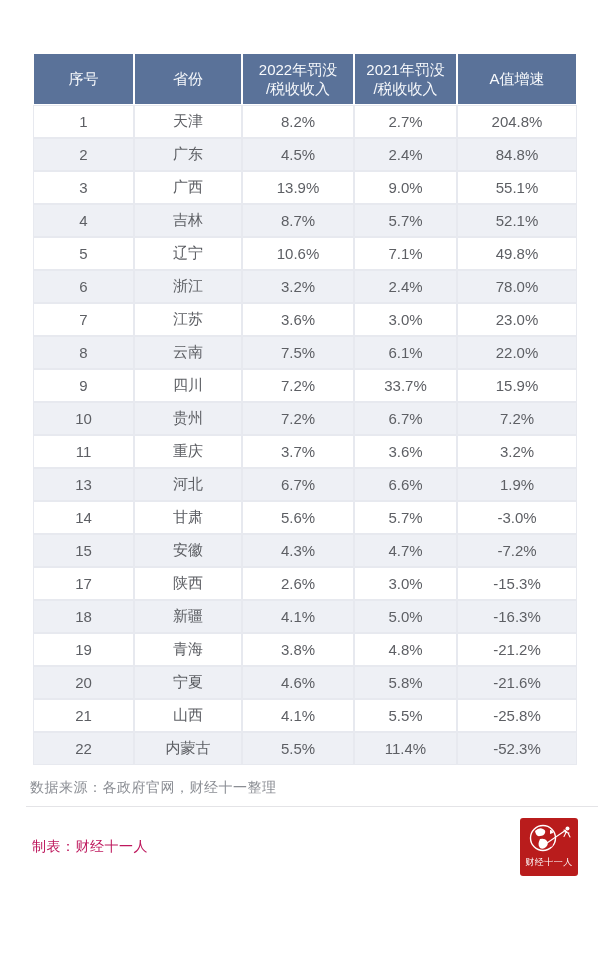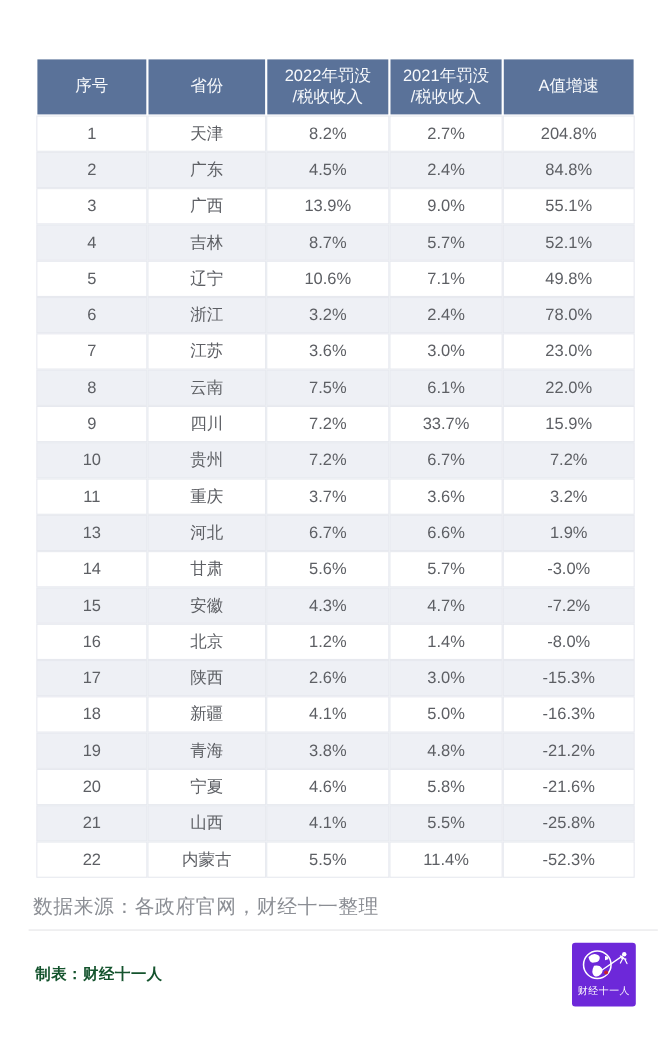--- a/index.html
+++ b/index.html
@@ -41,48 +41,47 @@
     font-size: 15px;
     color: #5d5f64;
     background: #ffffff;
     box-shadow: 0 0 0 1px #e7e9ef;
   }
   tbody tr:nth-child(even) td { background: #eef0f5; }
 
   .source-note {
     margin-top: 13px;
     margin-left: -2px;
-    font-size: 18px;
+    font-size: 14px;
     color: #8b8e94;
     letter-spacing: 0.5px;
   }
   .divider {
     border: none;
     border-top: 1px solid #e4e4e7;
     margin-top: 9px;
     margin-left: -6px;
     width: 572px;
   }
   .footer-row {
     margin-top: 11px;
     display: flex;
     justify-content: space-between;
     align-items: center;
   }
   .credit {
     font-size: 14px;
-    color: #14532d;
+    color: #be185d;
     letter-spacing: 0.5px;
-    font-weight: bold;
   }
   .logo {
     width: 58px; height: 58px;
     margin-right: -10px;
     border-radius: 3px;
-    background: #6d28d9;
+    background: #b91c1c;
     position: relative;
     display: flex;
     align-items: flex-end;
     justify-content: center;
   }
   .logo svg { position: absolute; top: 0; left: 0; }
   .logo-text {
     position: absolute;
     bottom: 7px;
     width: 100%;
@@ -219,27 +218,20 @@
           <td>-3.0%</td>
         </tr>
         <tr>
           <td>15</td>
           <td>安徽</td>
           <td>4.3%</td>
           <td>4.7%</td>
           <td>-7.2%</td>
         </tr>
         <tr>
-          <td>16</td>
-          <td>北京</td>
-          <td>1.2%</td>
-          <td>1.4%</td>
-          <td>-8.0%</td>
-        </tr>
-        <tr>
           <td>17</td>
           <td>陕西</td>
           <td>2.6%</td>
           <td>3.0%</td>
           <td>-15.3%</td>
         </tr>
         <tr>
           <td>18</td>
           <td>新疆</td>
           <td>4.1%</td>

